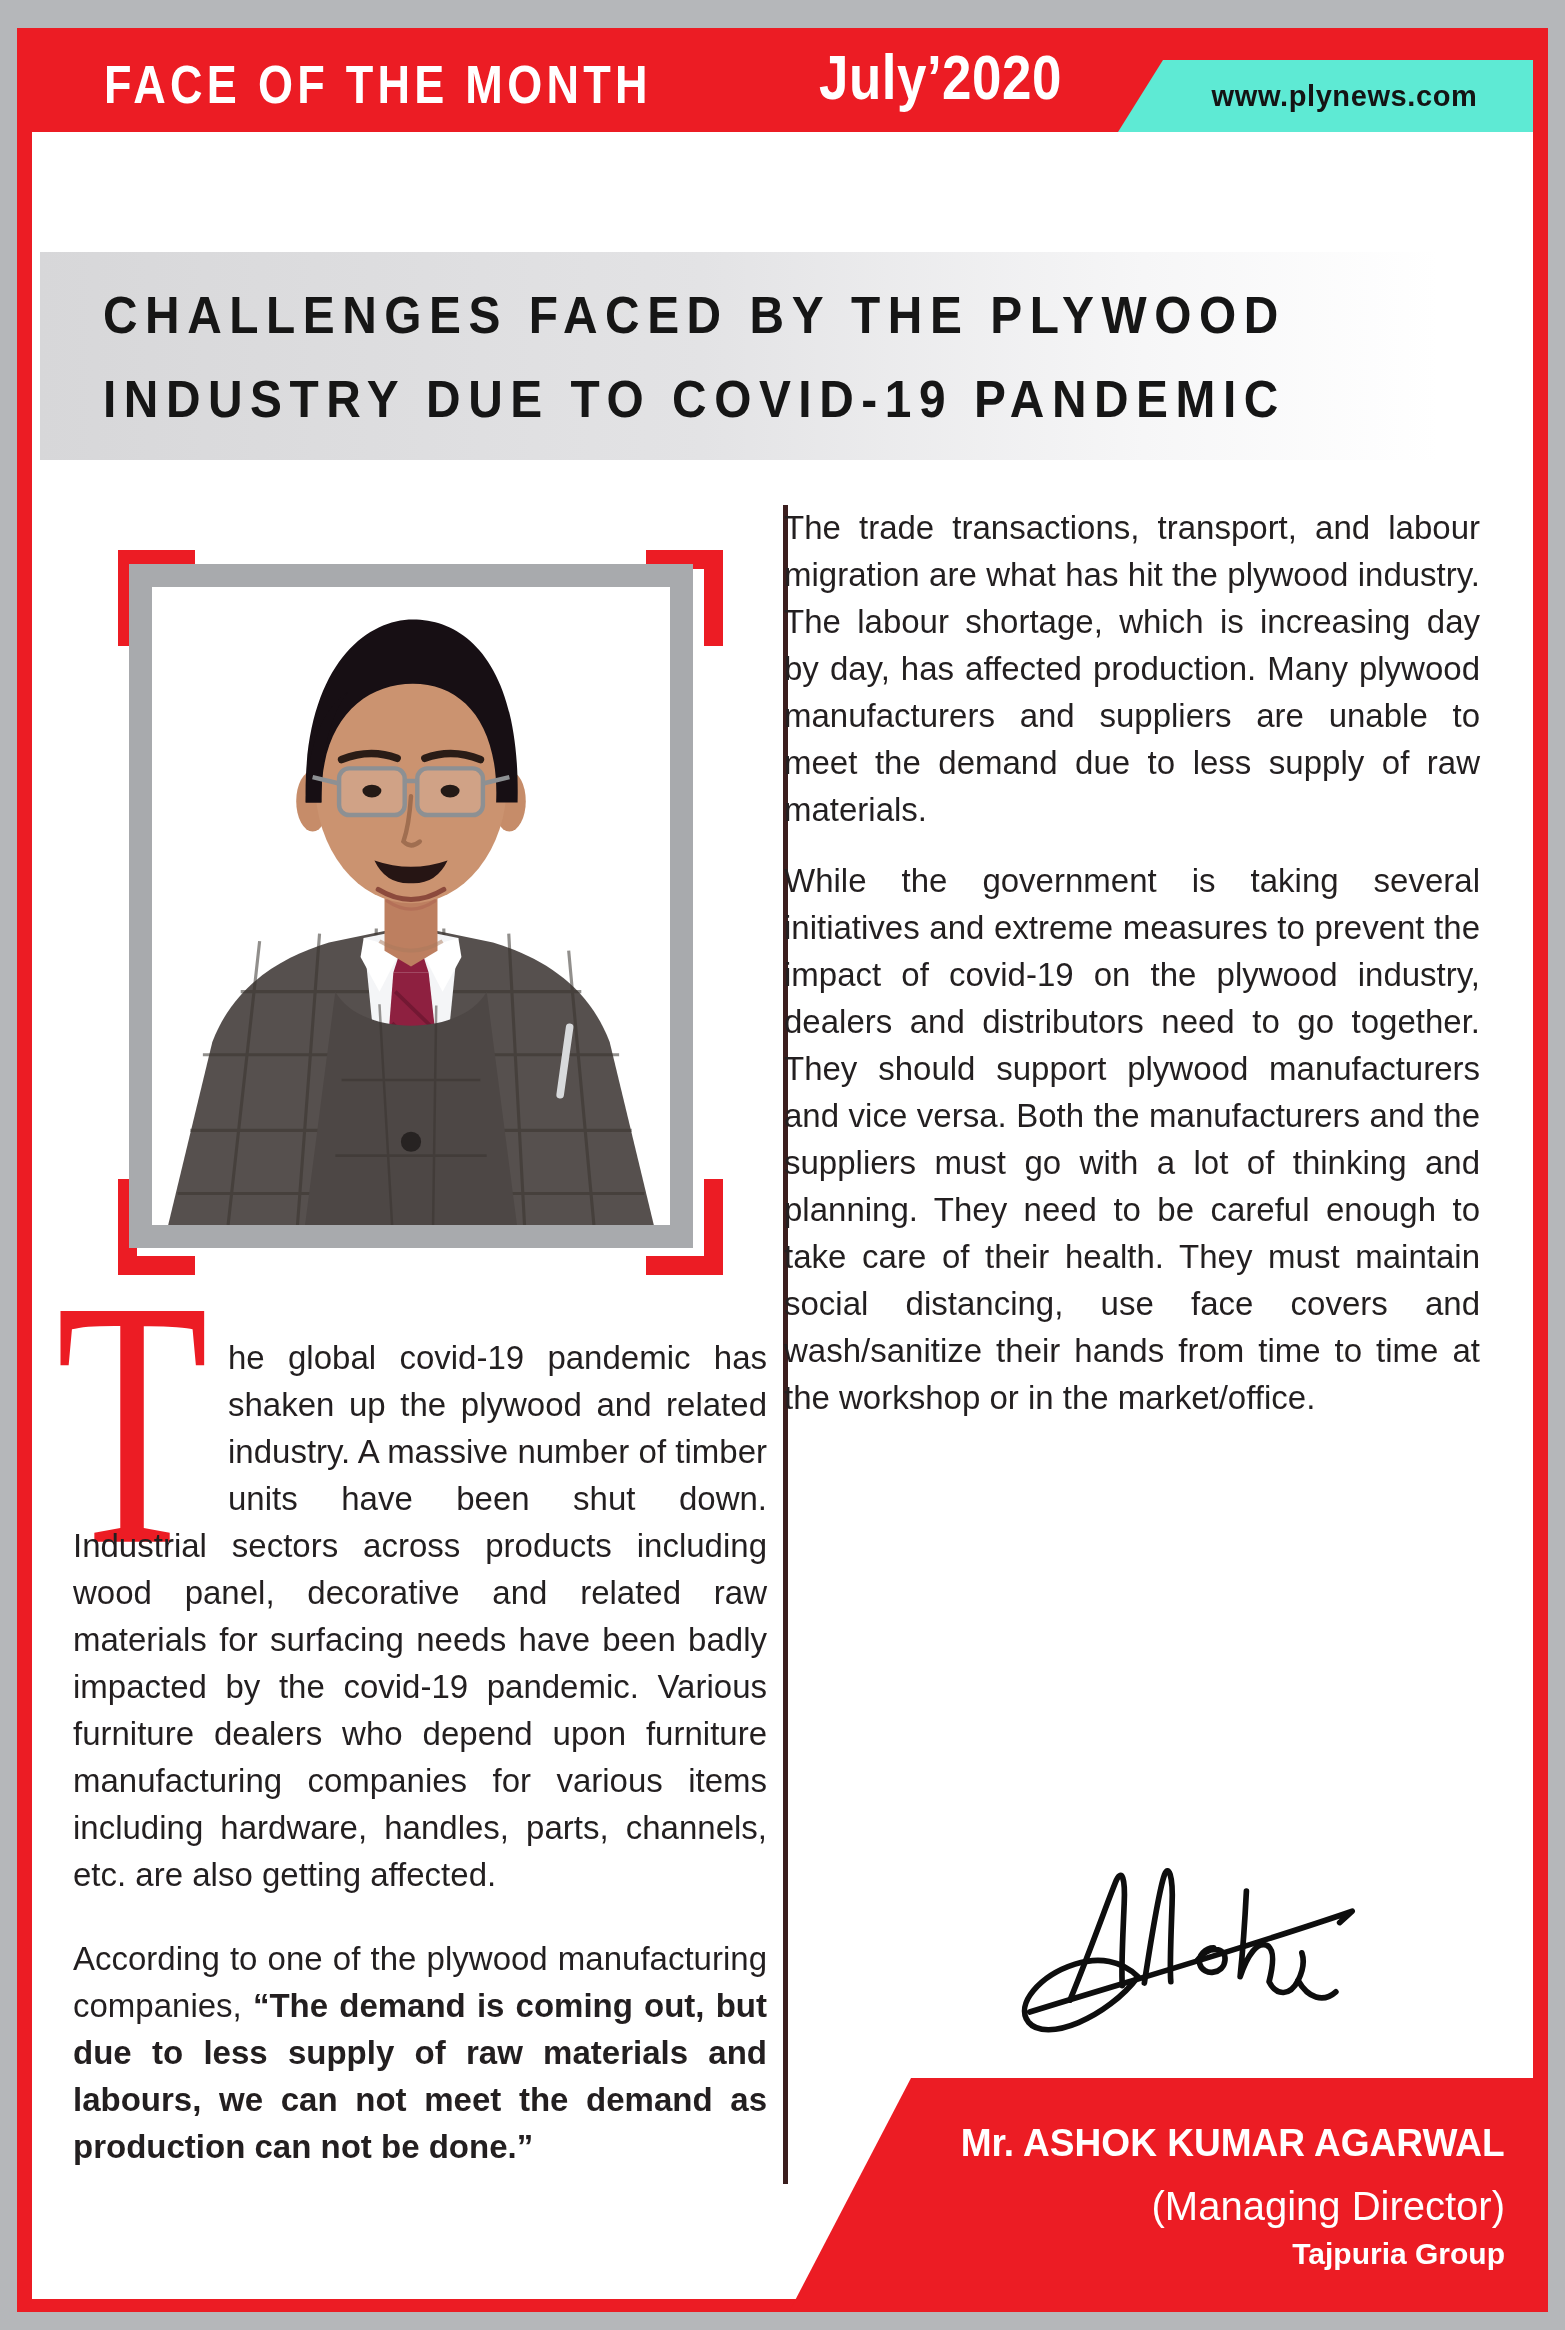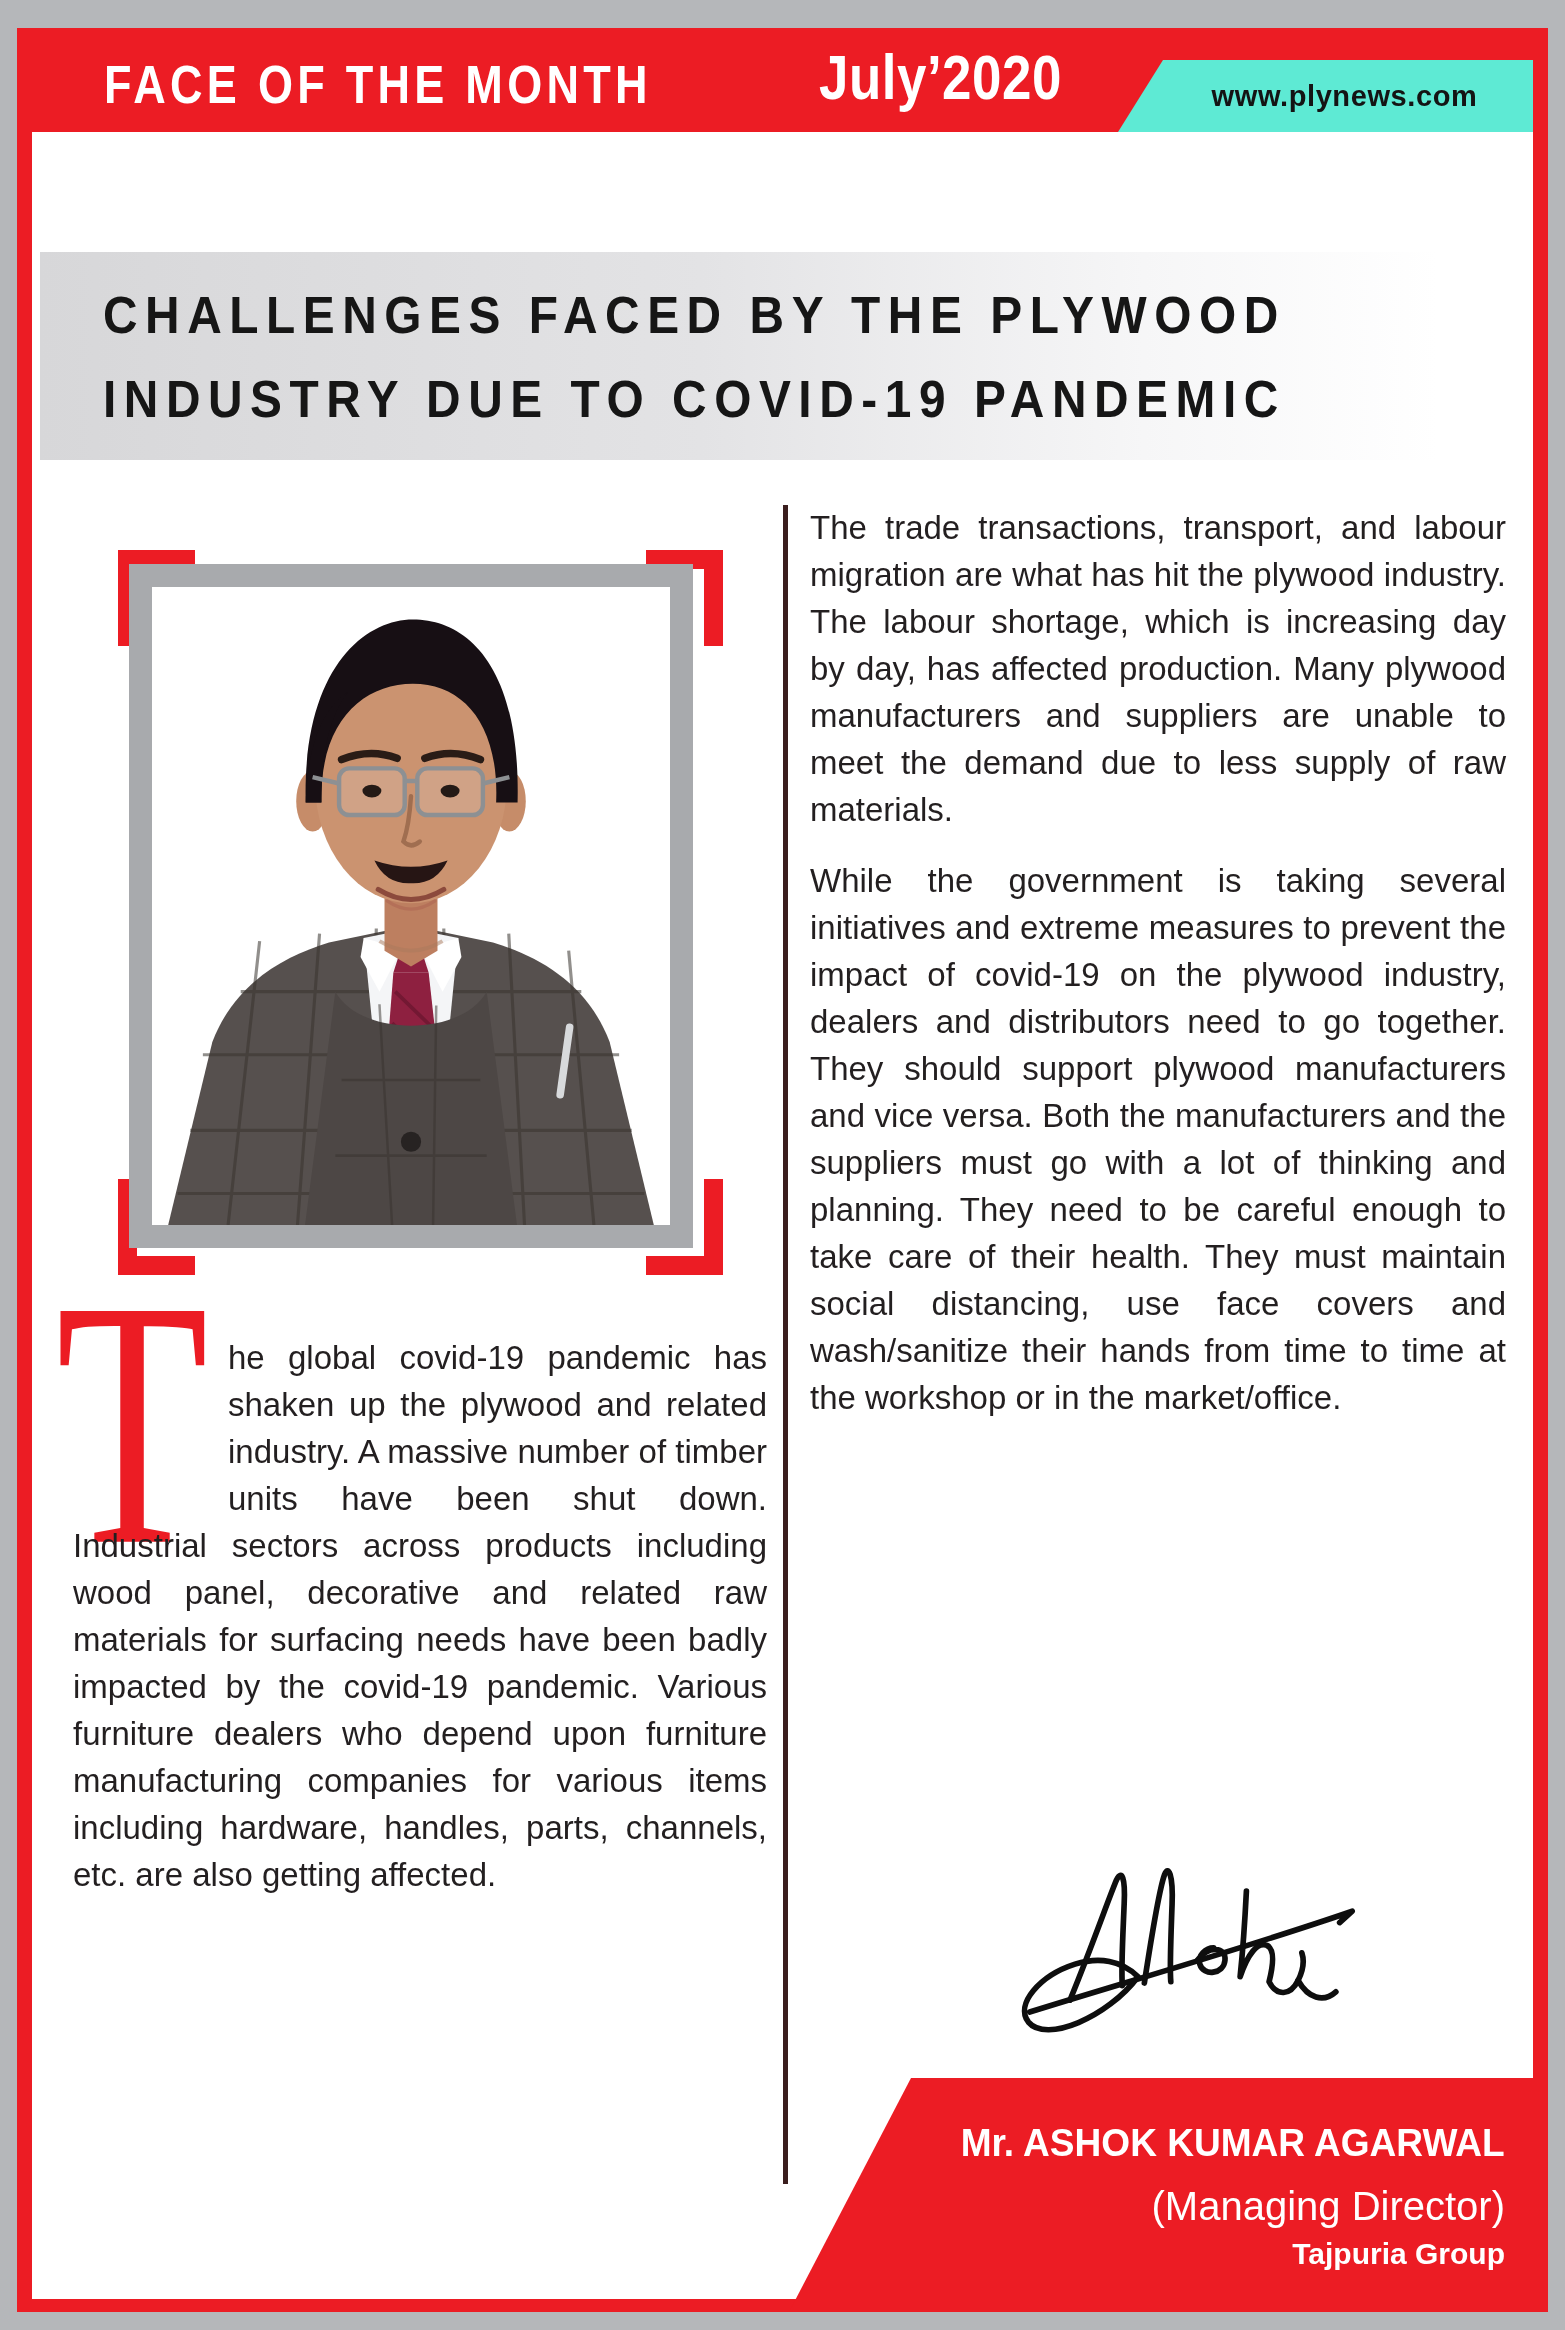--- a/index.html
+++ b/index.html
@@ -52,21 +52,21 @@
   .bk-br{left:646px;top:1179px;border-bottom:19px solid #ec1c24;border-right:19px solid #ec1c24;}
   .photo-frame{
     left:129px;top:564px;width:564px;height:684px;background:#ffffff;
     border:23.4px solid #a8aaad;box-sizing:border-box;
   }
   .photo-inner{left:152px;top:588px;width:518px;height:637px;overflow:hidden;background:#ffffff;}
   
   .divider{left:783px;top:505px;width:5px;height:1679px;background:#3b1e1e;}
   .col{color:#231f20;font-size:33px;line-height:47px;text-align:justify;}
   .col p{margin:0;}
-  .right-col{left:810px;top:504px;width:696px;}
+  .right-col{left:784px;top:504px;width:696px;}
   .right-col p{margin-bottom:24px;}
   .left-col{left:73px;top:1334px;width:694px;}
   .left-col .p2{margin-top:37px;}
   .dc-float{float:left;width:155px;height:187px;}
   .dropcap{
     left:56px;top:1248px;color:#ec1c24;font-family:"Liberation Serif", serif;
     font-size:271px;line-height:271px;transform:scale(0.92,1.3);transform-origin:left top;
   }
   .quote-bold{font-weight:bold;}
   
@@ -167,20 +167,21 @@
 
     <path d="M360,560 Q410,590 460,560" stroke="#a97a5c" stroke-width="6" fill="none" opacity="0.5"></path>
   </svg>
 </div>
 
 <div class="abs divider"></div>
 
 <div class="abs dropcap">T</div>
 <div class="abs col left-col">
   <p class="p1"><span class="dc-float"></span><span>he global covid-19 pandemic has shaken up the plywood and related industry. A massive number of timber units have been shut down. Industrial sectors across products including wood panel, decorative and related raw materials for surfacing needs have been badly impacted by the covid-19 pandemic. Various furniture dealers who depend upon furniture manufacturing companies for various items including hardware, handles, parts, channels, etc. are also getting affected.</span></p>
+  <p class="p2"><span>According to one of the plywood manufacturing companies, </span><span class="quote-bold">“The demand is coming out, but due to less supply of raw materials and labours, we can not meet the demand as production can not be done.”</span></p>
 </div>
 
 <div class="abs col right-col">
   <p>The trade transactions, transport, and labour migration are what has hit the plywood industry. The labour shortage, which is increasing day by day, has affected production. Many plywood manufacturers and suppliers are unable to meet the demand due to less supply of raw materials.</p>
   <p>While the government is taking several initiatives and extreme measures to prevent the impact of covid-19 on the plywood industry, dealers and distributors need to go together. They should support plywood manufacturers and vice versa. Both the manufacturers and the suppliers must go with a lot of thinking and planning. They need to be careful enough to take care of their health. They must maintain social distancing, use face covers and wash/sanitize their hands from time to time at the workshop or in the market/office.</p>
 </div>
 
 <div class="abs signature">
   <svg width="442" height="189" viewBox="0 0 700 300" xmlns="http://www.w3.org/2000/svg">
     <g stroke="#0e0e0e" stroke-width="9" fill="none" stroke-linecap="round" stroke-linejoin="round">

